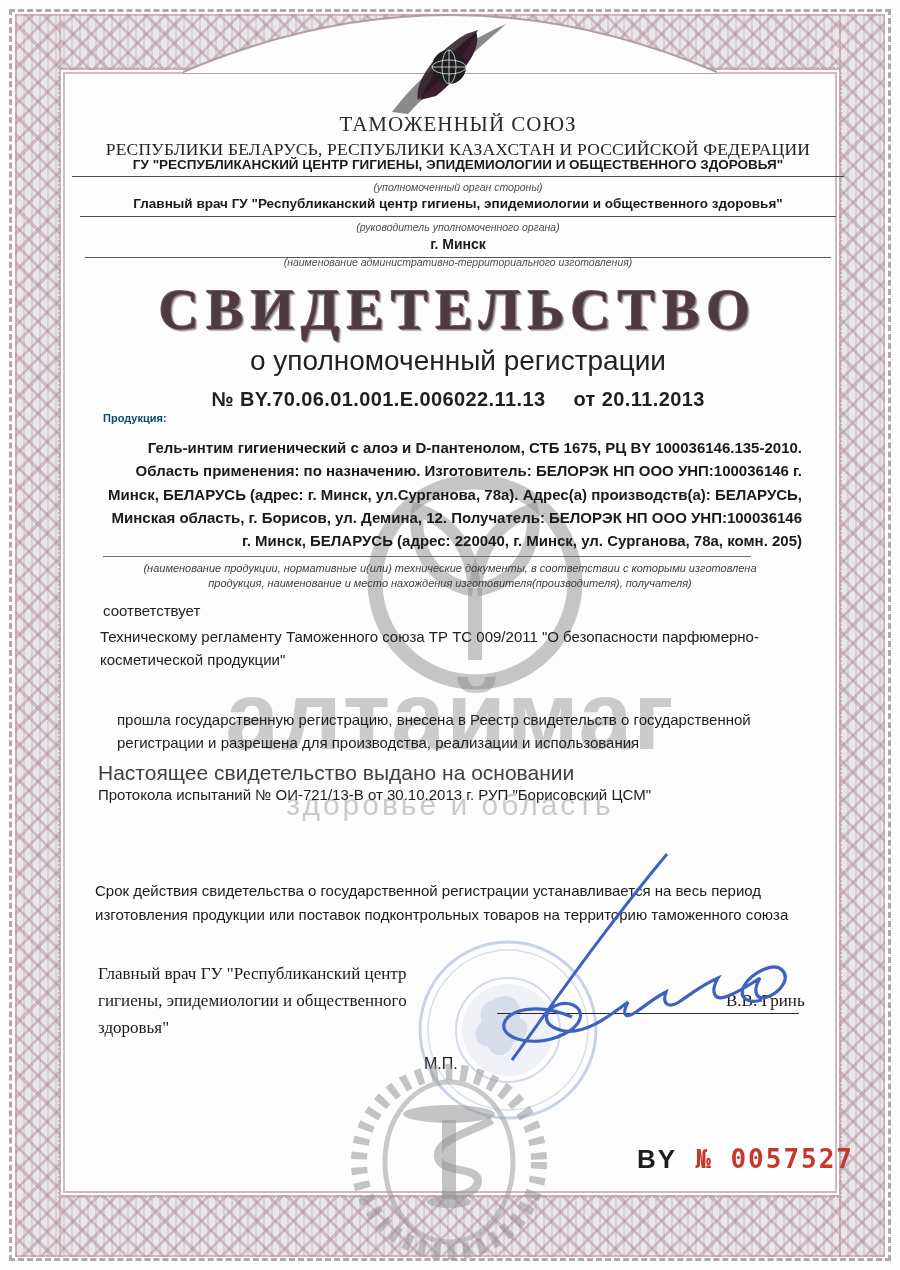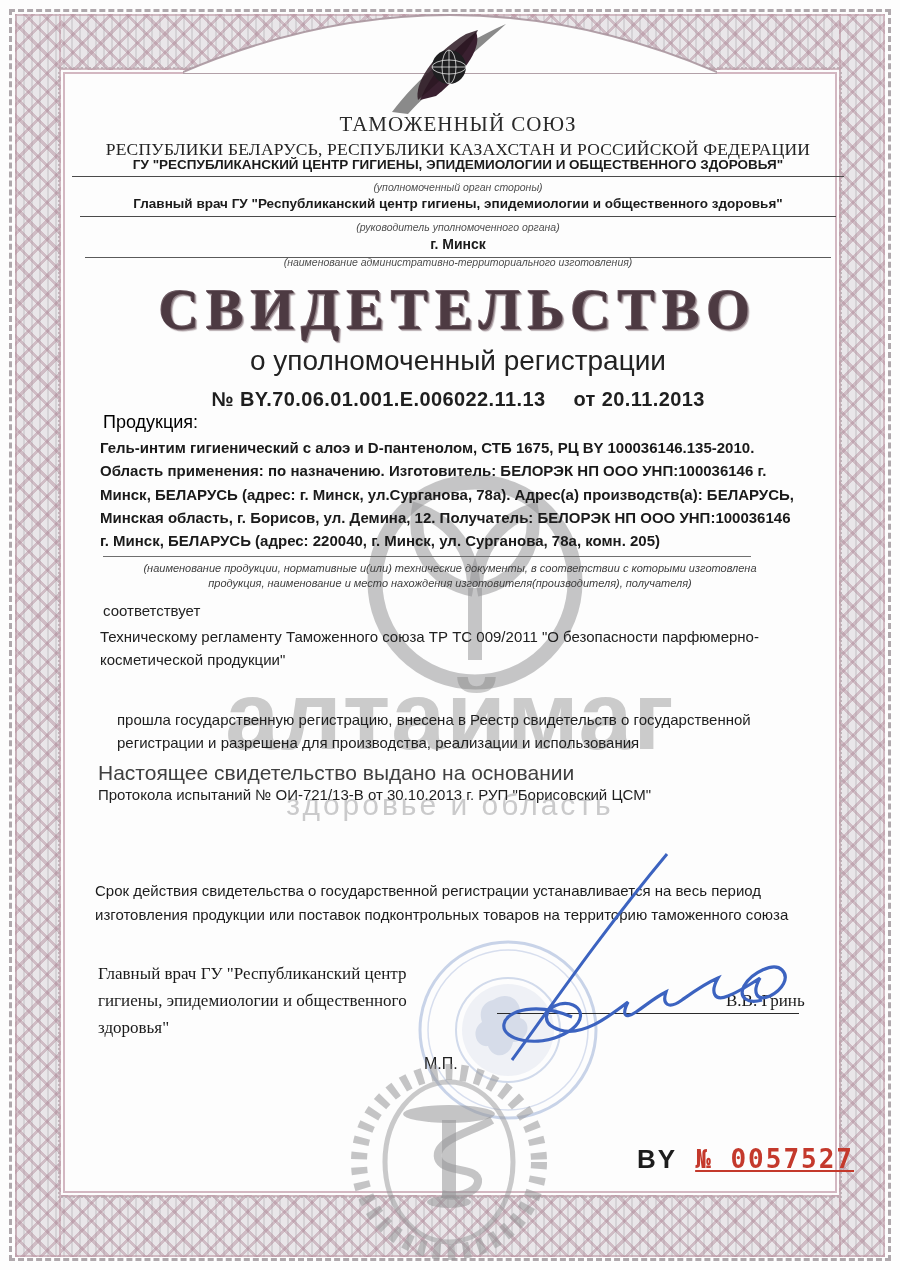--- a/index.html
+++ b/index.html
@@ -82,24 +82,24 @@
   .cert-subtitle{
     position:absolute;left:0;right:0;top:345px;text-align:center;
     font-size:28px;color:#222;
   }
   .number-line{
     position:absolute;left:0;right:0;top:380px;text-align:center;
     font-size:20px;font-weight:600;color:#1f1f1f;letter-spacing:.4px;margin-top:8px;
   }
   .number-line .date-part{margin-left:22px;}
   
-  .product-label{position:absolute;left:103px;top:412px;font-size:18px;color:#000000;}
+  .product-label{position:absolute;left:103px;top:412px;font-size:11px;color:#0c4a6e;font-weight:bold;}
   .product-text{
     position:absolute;left:100px;top:436px;width:702px;
-    font-size:15px;font-weight:bold;text-align:left;line-height:1.55;color:#1a1a1a;
+    font-size:15px;font-weight:bold;text-align:right;line-height:1.55;color:#1a1a1a;
   }
   .hr1{position:absolute;left:103px;top:556px;width:648px;border-top:1.2px solid #6f6f6f;}
   .product-caption{
     position:absolute;left:118px;top:561px;width:664px;
     font-size:11px;font-style:italic;text-align:center;line-height:1.4;color:#3e3e3e;
   }
   .conforms-label{position:absolute;left:103px;top:602px;font-size:15px;color:#222;}
   .conforms-text{
     position:absolute;left:100px;top:626px;width:714px;
     font-size:15px;line-height:1.5;color:#202020;
@@ -122,21 +122,21 @@
   .signer-name{
     position:absolute;left:726px;top:991px;
     font-family:"Liberation Serif",serif;font-size:17px;color:#1a1a1a;white-space:nowrap;
   }
   .mp-label{position:absolute;left:424px;top:1055px;font-size:16px;color:#222;}
   .serial{
     position:absolute;left:637px;top:1144px;z-index:4;
     font-size:26px;letter-spacing:2px;white-space:nowrap;
   }
   .serial .country{color:#1d1d1d;font-weight:bold;margin-right:18px;}
-  .serial .num{color:#c4392c;font-family:"DejaVu Sans Mono",monospace;font-weight:600;text-decoration:underline;}
+  .serial .num{color:#c4392c;font-family:"DejaVu Sans Mono",monospace;font-weight:600;}
   
   .wm-sprout{position:absolute;left:360px;top:470px;z-index:0;}
   .wm-brand{
     position:absolute;left:0;right:0;top:660px;text-align:center;z-index:0;
     font-size:97px;font-weight:bold;letter-spacing:1px;
     color:rgba(120,120,122,.38);
   }
   .wm-tagline{
     position:absolute;left:0;right:0;top:788px;text-align:center;z-index:0;
     font-size:30px;letter-spacing:3px;color:rgba(140,140,142,.45);

